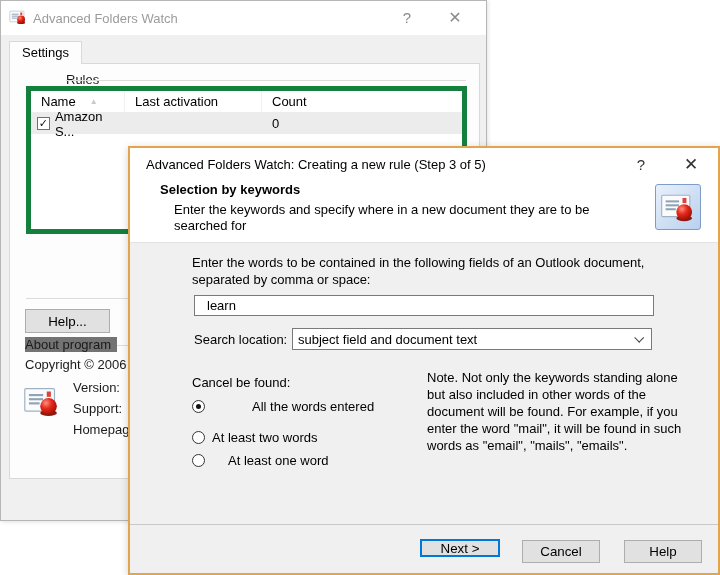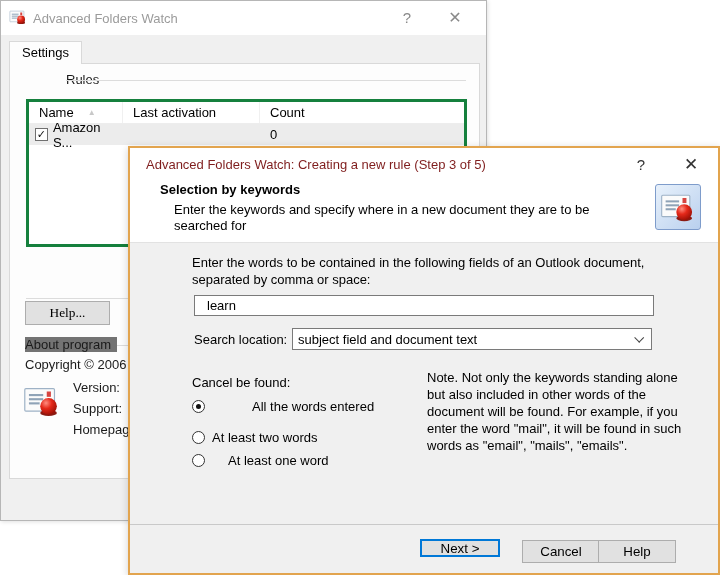--- a/index.html
+++ b/index.html
@@ -20,46 +20,46 @@
   #bg-titlebar .close-glyph { font-size:16px; }
 
   .tab { position:absolute; left:8px; top:40px; height:23px; padding:3px 12px 0 12px;
          background:#fdfdfd; border:1px solid #d9d9d9; border-bottom:none; z-index:2; }
   .tab-page { position:absolute; left:8px; top:62px; width:471px; height:416px;
               background:#fdfdfd; border:1px solid #d9d9d9; }
 
   .group-label { position:absolute; color:#1a1a1a; background:#fdfdfd; padding-right:6px; }
   .group-line { position:absolute; height:1px; background:#dcdcdc; }
 
-  #rules-table { position:absolute; left:16px; top:35px; width:441px; height:148px;
-                 background:#fff; border:3px solid #15803d; }
+  #rules-table { position:absolute; left:16px; top:22px; width:441px; height:148px;
+                 background:#fff; border:5px solid #15803d; }
   #rules-table .hdr { display:flex; height:22px; align-items:center; border-bottom:1px solid #ededed; }
   #rules-table .hdr .cell { padding-left:10px; position:relative; height:100%;
                             display:flex; align-items:center; border-right:1px solid #f0f0f0; }
   .col-name { width:94px; } .col-last { width:137px; } .col-count { flex:1; border-right:none !important; }
   .sort-arrow { color:#c8c8c8; font-size:8px; margin-left:14px; }
   #rules-row { display:flex; height:21px; align-items:center; background:#ececec; }
   #rules-row .cell { padding-left:10px; height:100%; display:flex; align-items:center; }
   .checkbox { width:13px; height:13px; background:#fff; border:1px solid #707070; margin-right:5px;
               display:flex; align-items:center; justify-content:center; font-size:11px; line-height:11px; color:#111; }
 
   .win-btn { background:#e1e1e1; border:1px solid #adadad; display:flex; align-items:center;
              justify-content:center; cursor:default; }
-  #bg-help-btn { position:absolute; left:24px; top:300px; width:85px; height:24px;font-family:Liberation Serif, serif; }
+  #bg-help-btn { position:absolute; left:24px; top:308px; width:85px; height:24px; }
 
   #about-icon { position:absolute; left:22px; top:381px; }
   .about-line { color:#1a1a1a; }
 
   
   #wizard { position:absolute; left:128px; top:146px; width:592px; height:429px;
             background:#f0f0f0; border:2px solid #e2a44e; z-index:10;
             box-shadow:0 2px 8px rgba(0,0,0,0.18); }
   #wz-titlebar { position:absolute; left:0; top:0; width:100%; height:32px; background:#ffffff;
                  display:flex; align-items:center; }
-  #wz-title { margin-left:16px; color:#7f1d1d; }
+  #wz-title { margin-left:16px; color:#000000; }
   #wz-titlebar .btns { position:absolute; right:10px; top:1px; display:flex; gap:16px; }
   #wz-titlebar .titlebar-btn { color:#333; }
 
   #wz-header { position:absolute; left:0; top:32px; width:100%; height:63px; background:#ffffff;
                border-bottom:1px solid #e2e2e2; }
   #wz-header h1 { font-size:13px; font-weight:bold; position:absolute; left:30px; top:2px; }
   #wz-header .desc { position:absolute; left:44px; top:22px; width:470px; line-height:16px; }
   #wz-icon-box { position:absolute; right:17px; top:4px; width:46px; height:46px;
                  border:1px solid #7e9ccb; border-radius:3px;
                  background:linear-gradient(135deg,#e8f1fb,#b9d0ee); display:flex;
@@ -84,21 +84,21 @@
   .radio-row.selected .radio .dot { display:block; }
 
   #wz-note { position:absolute; left:297px; top:221px; width:264px; line-height:17px; }
 
   #wz-sep { position:absolute; left:0; top:376px; width:100%; height:1px; background:#c9c9c9; }
   .wz-btn { position:absolute; top:392px; width:78px; height:23px; background:#e1e1e1;
             border:1px solid #adadad; display:flex; align-items:center; justify-content:center; cursor:default; }
   #btn-back   { left:186px;margin-top:40px; }
   #btn-next   { left:290px; width:80px; height:18px; top:391px; border:2px solid #0078d7; background:#e1e1e1; }
   #btn-cancel { left:392px; }
-  #btn-help   { left:468px; }
+  #btn-help   { left:494px; }
 </style>
 </head>
 <body>
 
 <svg width="0" height="0" style="position:absolute">
   <defs>
     <radialGradient id="bellGrad" cx="35%" cy="30%" r="75%">
       <stop offset="0%" stop-color="#ff8d80"></stop>
       <stop offset="45%" stop-color="#e5291a"></stop>
       <stop offset="100%" stop-color="#9c0f05"></stop>

